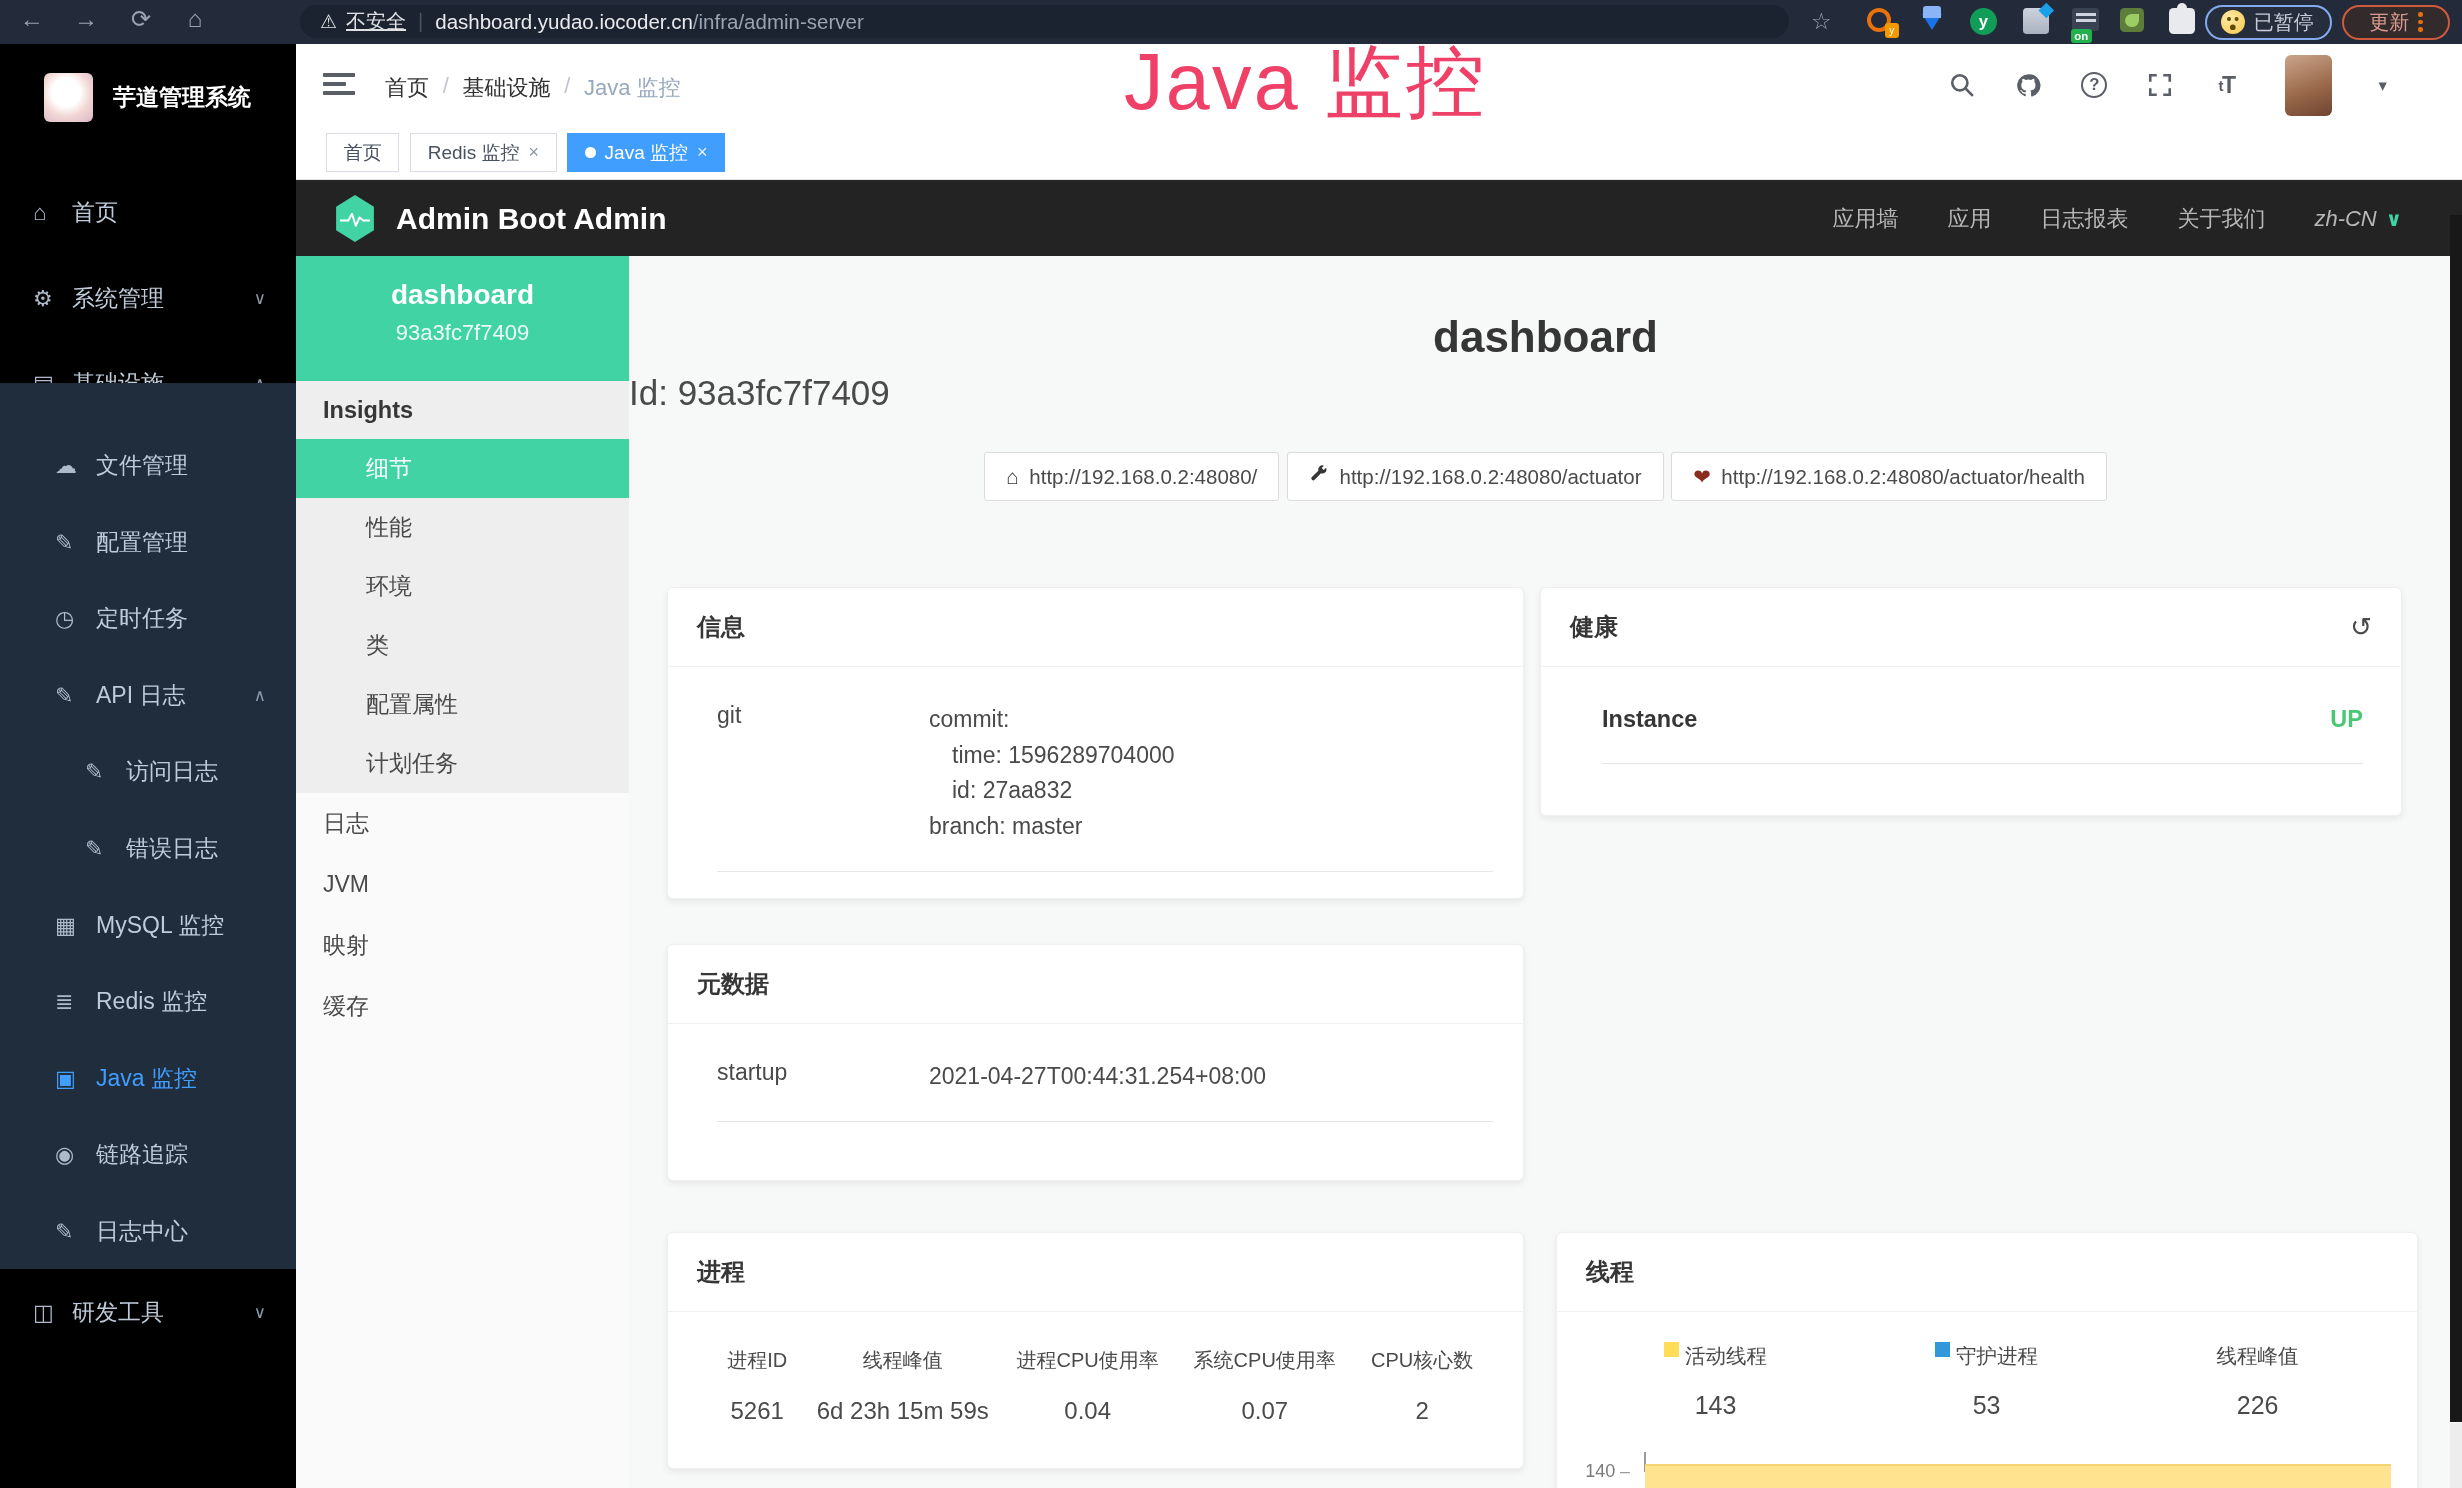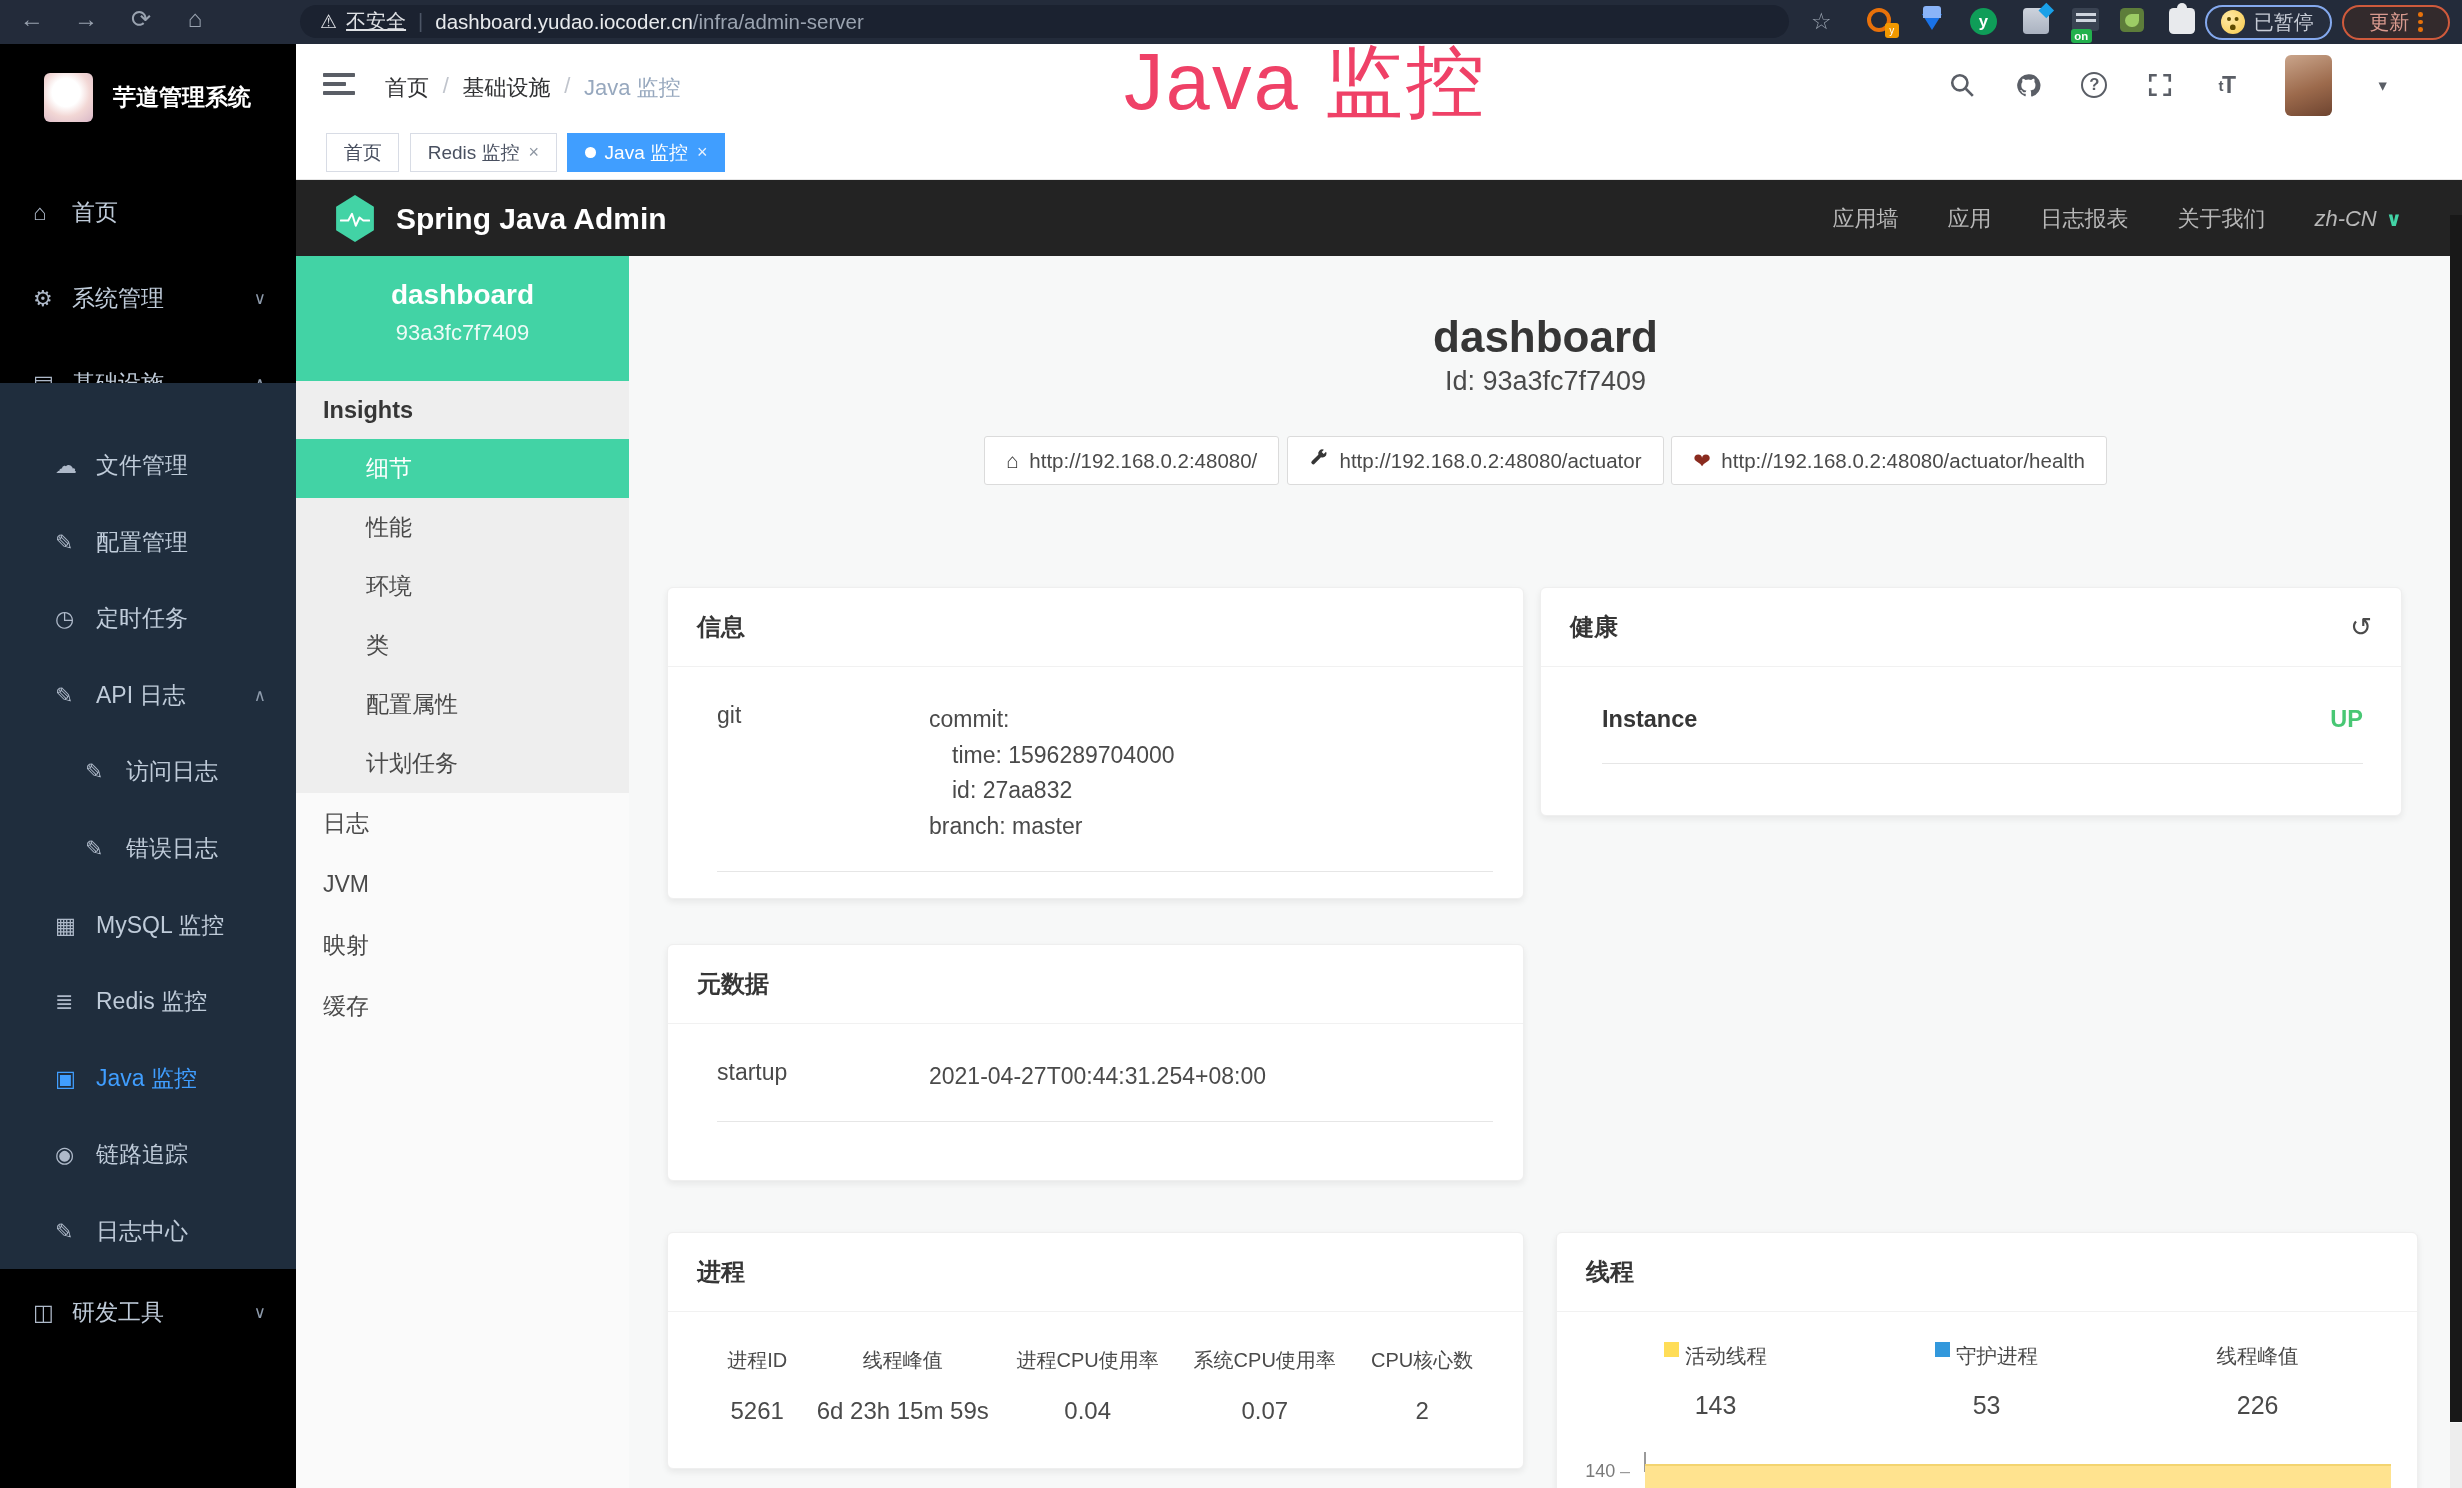--- a/index.html
+++ b/index.html
@@ -120,21 +120,21 @@
   #inst-id { font-size:22px; margin-top:9px; color:rgba(255,255,255,.9); }
   #insights-block { background:#eeeeee; }
   #insights-title { height:58px; line-height:58px; padding-left:27px; font-size:23.5px; font-weight:bold; color:#363636; }
   .ins-item { height:59px; line-height:59px; padding-left:70px; font-size:23px; color:#4a4a4a; cursor:pointer; }
   .ins-item.active { background:#42d3a5; color:#fff; }
   .root-item { height:61px; line-height:61px; padding-left:27px; font-size:23px; color:#4a4a4a; cursor:pointer; }
 
   
   #sba-content { position:absolute; left:629px; top:256px; width:1833px; height:1232px; background:#f7f8f8; overflow:hidden; }
   #page-title { text-align:center; margin-top:56px; font-size:44px; font-weight:bold; color:#363636; }
-  #page-sub { text-align:center; margin-top:4px; font-size:27px; color:#4a4a4a; }
+  #page-sub { margin-top:11px; font-size:35px; color:#4a4a4a; }
   #url-row { display:flex; justify-content:center; margin-top:39px; gap:7.6px; }
   .url-btn { height:49px; display:inline-flex; align-items:center; padding:0 21px; background:#fff;
              border:0.8px solid #dbdbdb; border-radius:3px; font-size:20.5px; color:#4a4a4a; gap:10.6px; cursor:pointer; }
   .url-btn .uico { font-size:21px; color:#363636; }
   .uico.heart { color:#8a2b1f; }
 
   .card { position:absolute; background:#fff; border:0.8px solid #efefef; border-radius:6px;
           box-shadow:0 3px 7.6px rgba(0,0,0,.07); overflow:hidden; }
   .card-h { padding:23px 29px; font-size:24px; font-weight:bold; color:#363636;
             border-bottom:1.5px solid #f1f1f1; display:flex; justify-content:space-between; align-items:center; }
@@ -365,21 +365,21 @@
       <span class="x">×</span>
       </span>
   </div>
 
   <div id="sba-header">
     <div id="sba-hex">
       <svg width="30" height="20" viewBox="0 0 40 26">
           <polyline points="1,15 11,15 16,6 21,22 26,11 31,15 39,15" fill="none" stroke="#fff" stroke-width="2.6" stroke-linecap="round" stroke-linejoin="round"></polyline>
         </svg>
     </div>
-    <div id="sba-brand">Spring Java Admin</div>
+    <div id="sba-brand">Admin Boot Admin</div>
     <div id="sba-nav">
       <span class="sba-nav-item">应用墙</span>
       <span class="sba-nav-item">应用</span>
       <span class="sba-nav-item">日志报表</span>
       <span class="sba-nav-item">关于我们</span>
       <span id="sba-lang">
         <span class="sba-nav-item">zh-CN</span>
         <span class="caret">∨</span>
       </span>
     </div>

